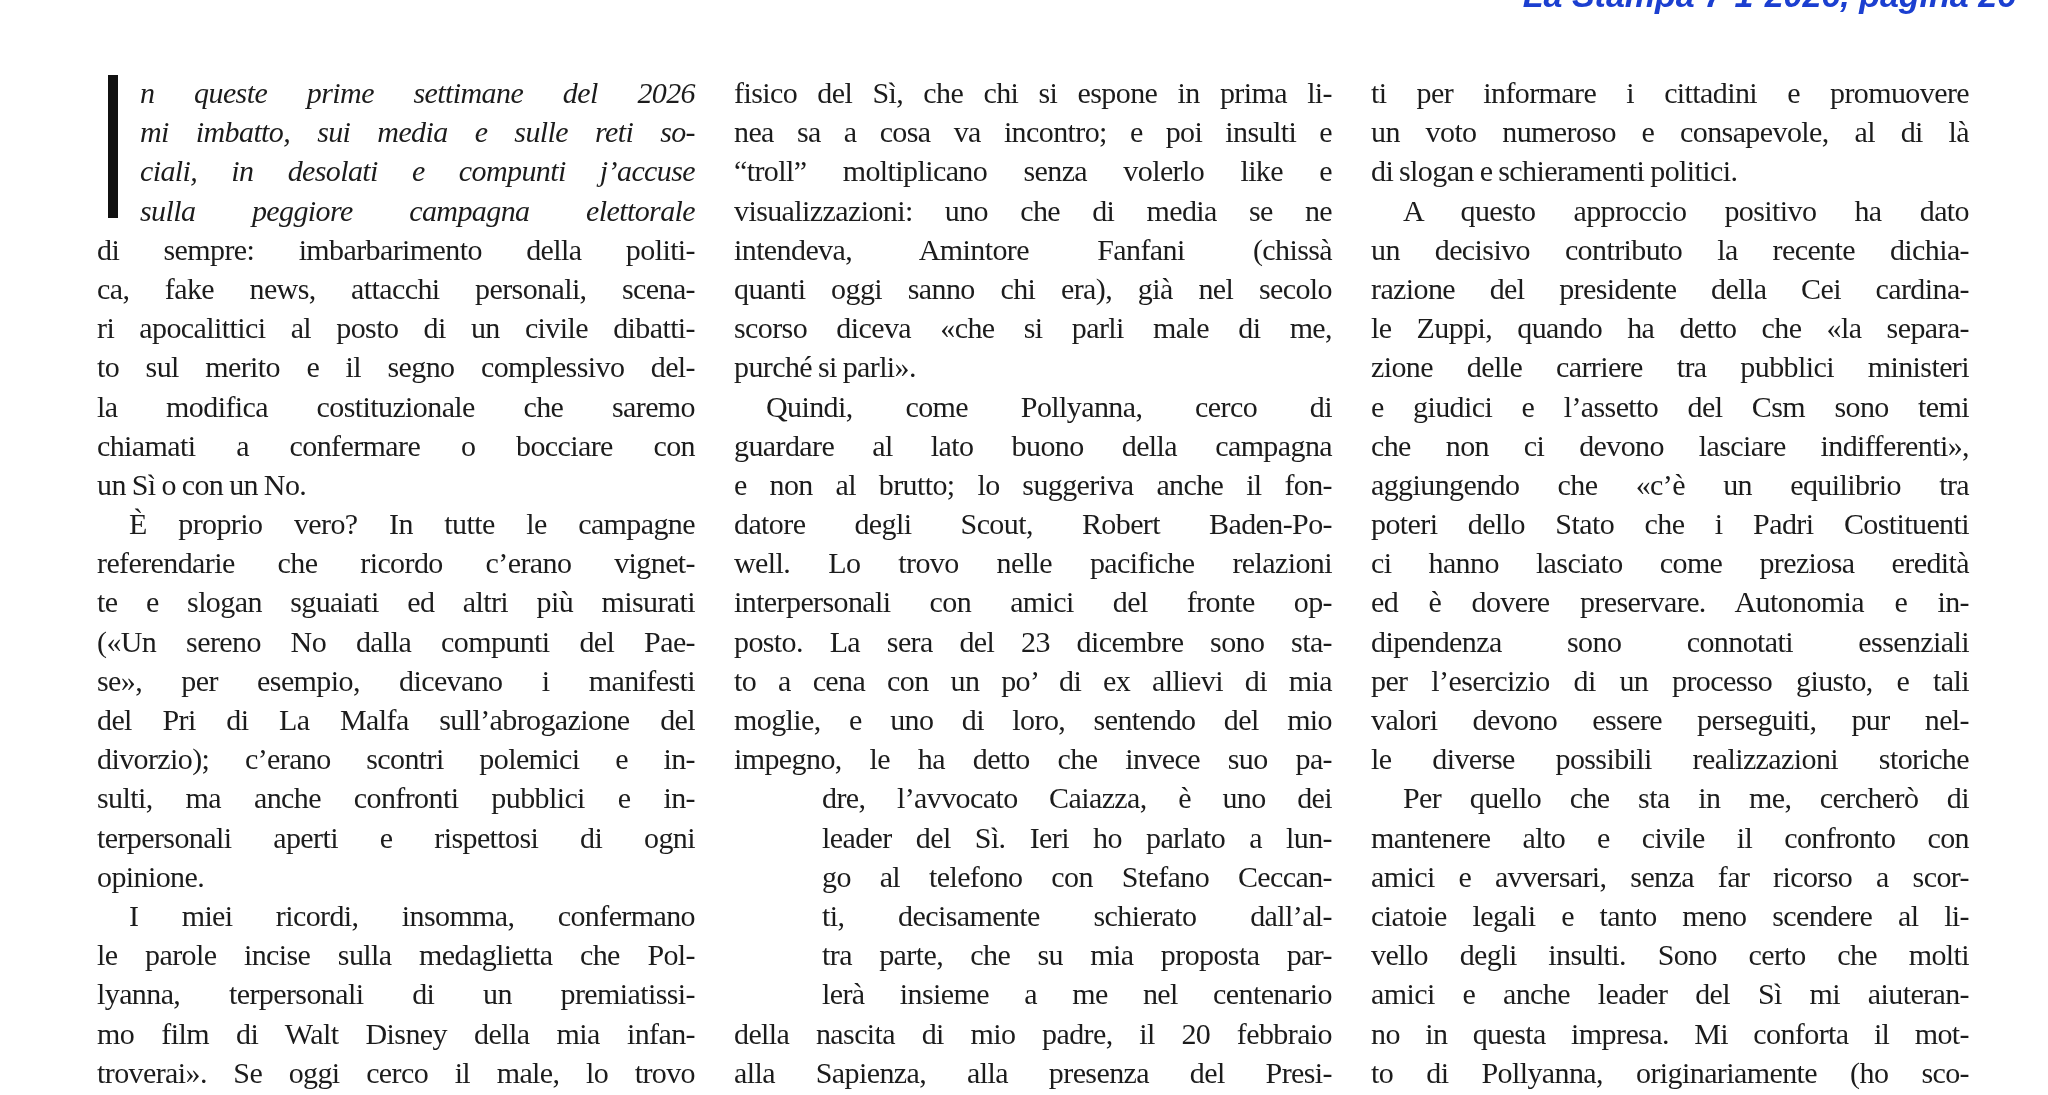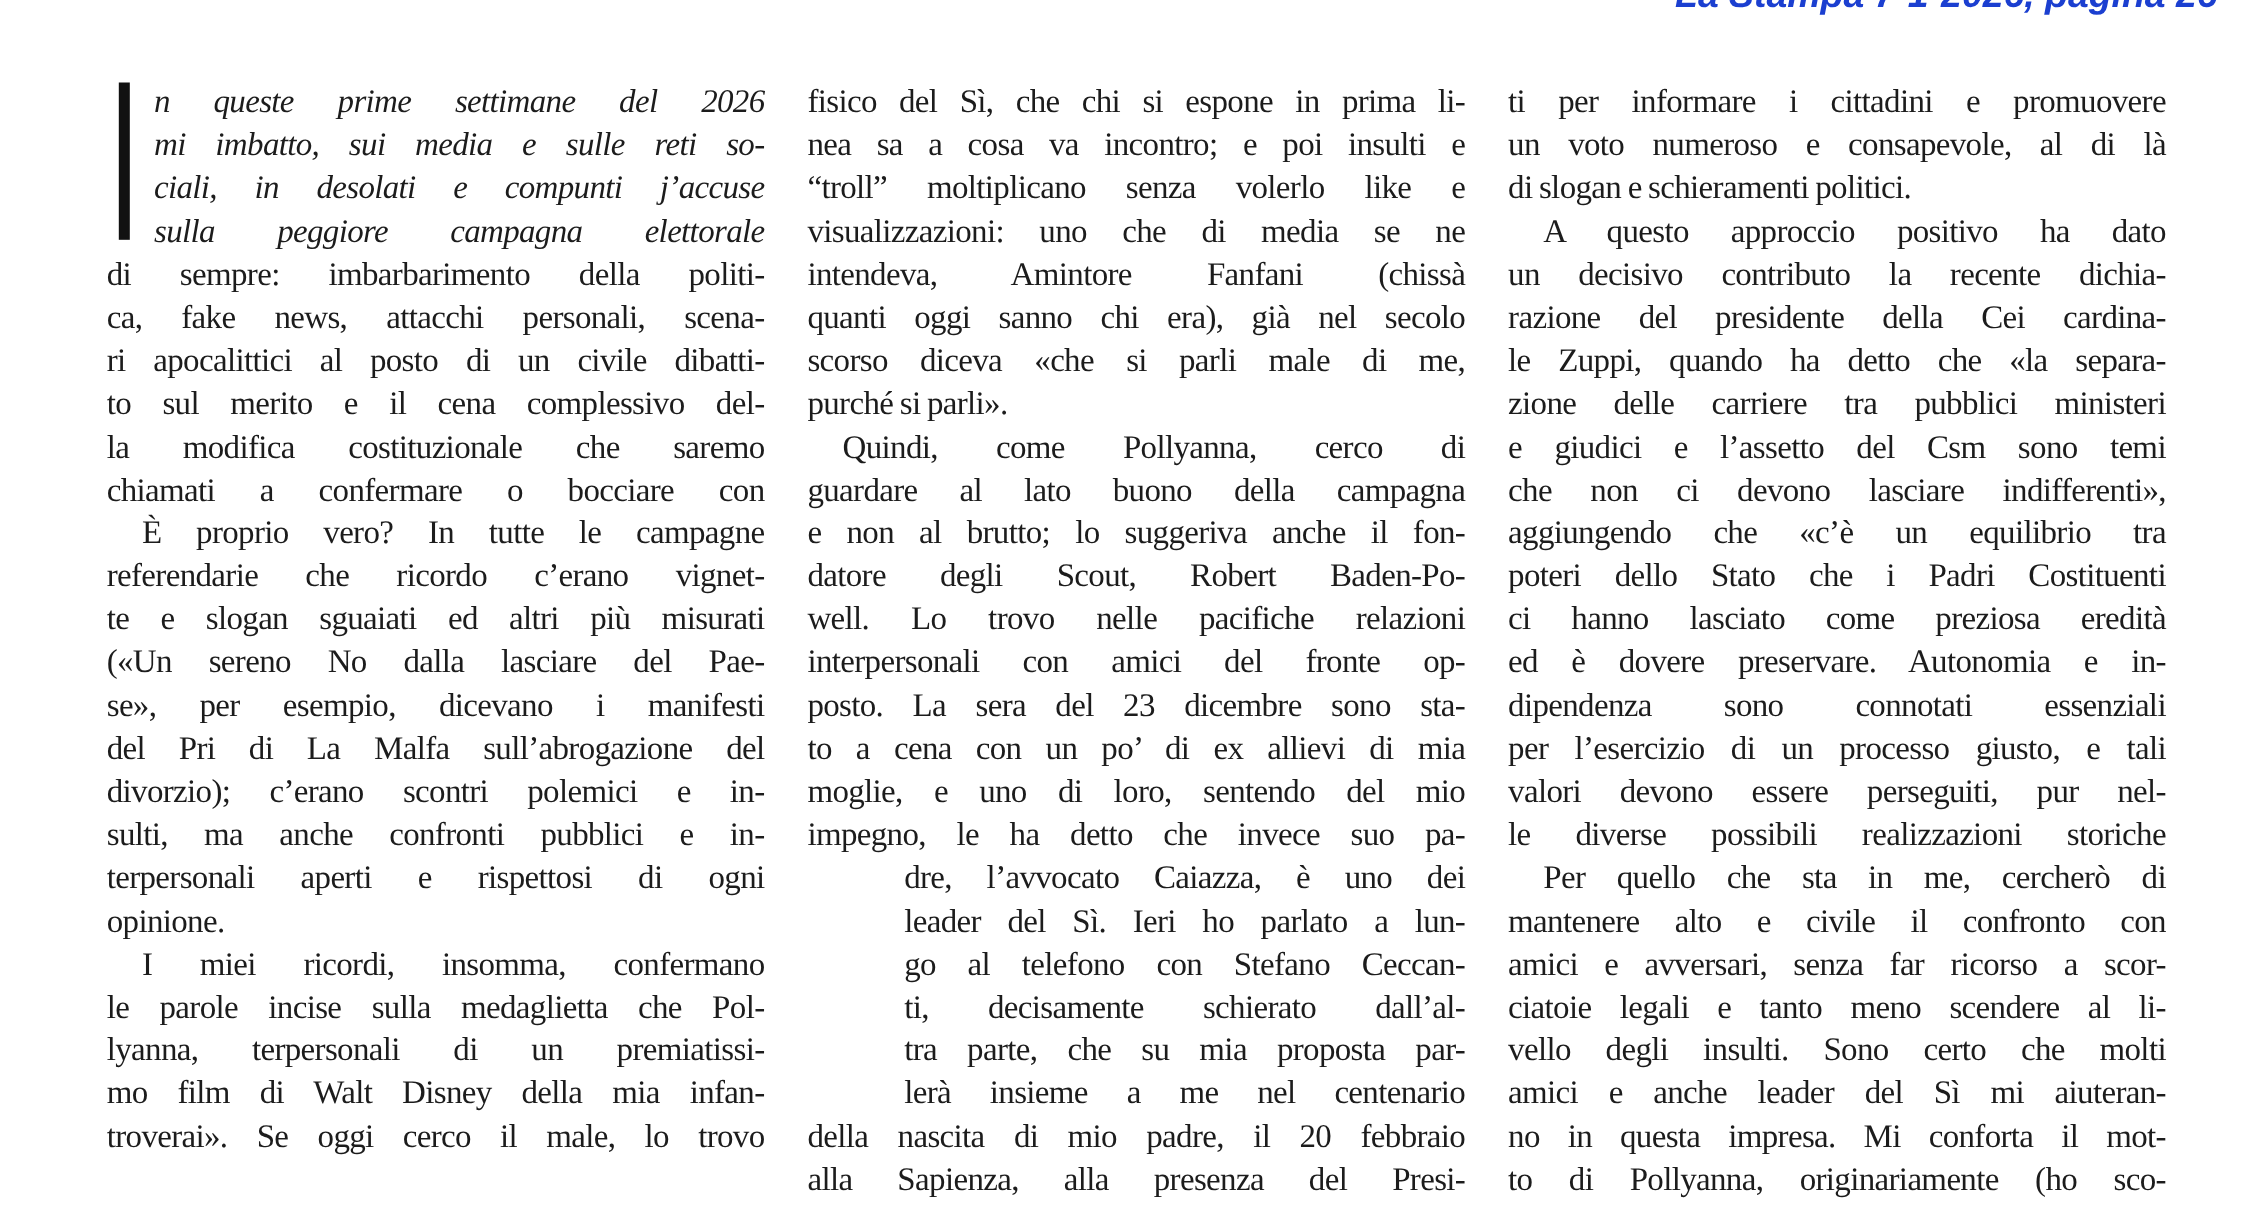--- a/index.html
+++ b/index.html
@@ -100,39 +100,42 @@
     <div class="line">
       <span class="txt">di sempre: imbarbarimento della politi-</span>
     </div>
     <div class="line">
       <span class="txt">ca, fake news, attacchi personali, scena-</span>
     </div>
     <div class="line">
       <span class="txt">ri apocalittici al posto di un civile dibatti-</span>
     </div>
     <div class="line">
-      <span class="txt">to sul merito e il cena complessivo del-</span>
+      <span class="txt">to sul merito e il segno complessivo del-</span>
     </div>
     <div class="line">
       <span class="txt">la modifica costituzionale che saremo</span>
     </div>
     <div class="line">
       <span class="txt">chiamati a confermare o bocciare con</span>
     </div>
+    <div class="line end">
+      <span class="txt">un Sì o con un No.</span>
+    </div>
     <div class="line indent-para">
       <span class="txt">È proprio vero? In tutte le campagne</span>
     </div>
     <div class="line">
       <span class="txt">referendarie che ricordo c’erano vignet-</span>
     </div>
     <div class="line">
       <span class="txt">te e slogan sguaiati ed altri più misurati</span>
     </div>
     <div class="line">
-      <span class="txt">(«Un sereno No dalla lasciare del Pae-</span>
+      <span class="txt">(«Un sereno No dalla compunti del Pae-</span>
     </div>
     <div class="line">
       <span class="txt">se», per esempio, dicevano i manifesti</span>
     </div>
     <div class="line">
       <span class="txt">del Pri di La Malfa sull’abrogazione del</span>
     </div>
     <div class="line">
       <span class="txt">divorzio); c’erano scontri polemici e in-</span>
     </div>

